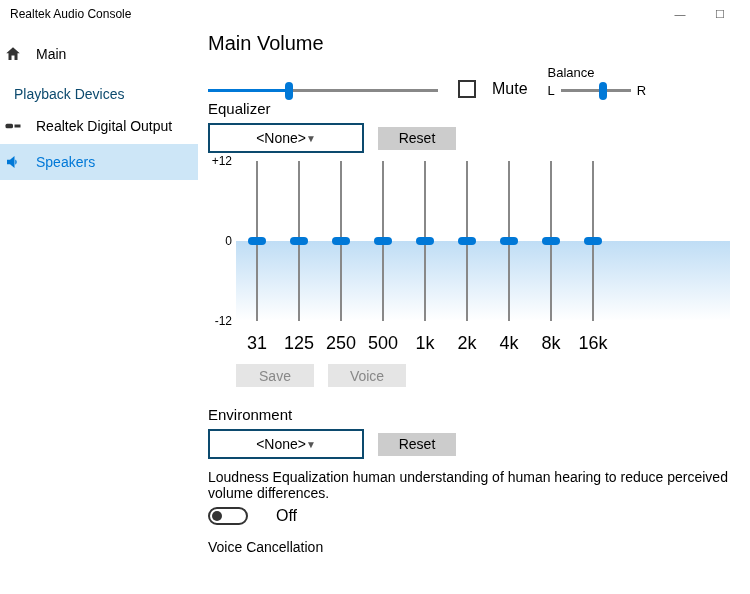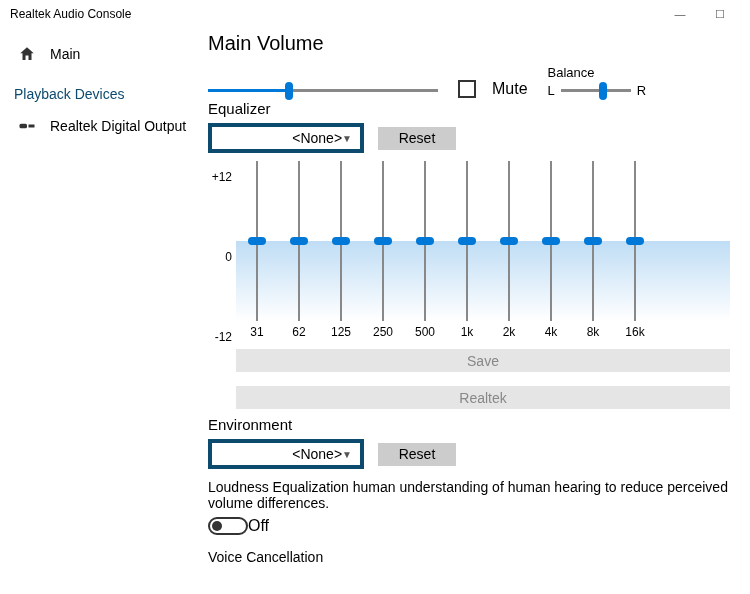--- a/index.html
+++ b/index.html
@@ -5,21 +5,21 @@
 * { box-sizing: border-box; margin: 0; padding: 0; font-family: 'Segoe UI', sans-serif; }
 body { background: #fff; width: 750px; height: 594px; overflow: hidden; position: relative; }
 
 .titlebar { height: 28px; display: flex; align-items: center; padding: 0 10px; font-size: 12px; color: #000; }
 .titlebar .spacer { flex: 1; }
 .titlebar .win-btn { width: 40px; text-align: center; color: #555; font-size: 11px; }
 
 .window-body { display: flex; height: calc(100% - 28px); }
 
 .sidebar { width: 198px; padding-top: 8px; }
-.side-item { height: 36px; display: flex; align-items: center; padding-left: 18px; color: #000; font-size: 14px; cursor: pointer; }
+.side-item { height: 36px; display: flex; align-items: center; padding-left: 4px; color: #000; font-size: 14px; cursor: pointer; }
 .side-item .icon { width: 20px; margin-right: 12px; display: flex; align-items: center; }
 .side-item.active { background: #cde6f7; color: #0078d7; }
 .side-item.active .icon svg { fill: #0078d7; }
 .side-heading { padding: 14px 0 6px 14px; font-size: 14px; color: #0c4a6e; }
 
 .content { flex: 1; padding: 0 20px 0 10px; overflow: hidden; }
 
 h1 { font-size: 20px; font-weight: 400; margin: 4px 0 10px 0; }
 h2 { font-size: 20px; font-weight: 400; margin: 16px 0 10px 0; }
 .sub-label { font-size: 15px; margin-bottom: 6px; }
@@ -31,40 +31,40 @@
 .hslider .thumb { position: absolute; top: 2px; width: 8px; height: 18px; background: #0078d7; border-radius: 4px; margin-left: -4px; }
 
 .mute-box { display: flex; align-items: center; gap: 16px; margin-bottom: 2px; }
 .checkbox { width: 18px; height: 18px; border: 2px solid #333; }
 
 .balance-block { font-size: 13px; }
 .balance-row { display: flex; align-items: center; gap: 6px; }
 .bal-slider { width: 70px; }
 
 .dropdown-row { display: flex; gap: 14px; align-items: center; margin-bottom: 8px; }
-.dropdown { width: 156px; height: 30px; border: 4px solid #0c4a6e; display: flex; align-items: center; padding: 0 8px; justify-content: flex-end; font-size: 14px; cursor: pointer; }
+.dropdown { width: 156px; height: 30px; border: 2px solid #0c4a6e; display: flex; align-items: center; padding: 0 8px; justify-content: center; font-size: 14px; cursor: pointer; }
 .dropdown .chev { font-size: 10px; color: #555; }
 .btn { height: 23px; min-width: 78px; padding: 0 14px; background: #ccc; border: none; font-size: 14px; cursor: pointer; }
 .btn.disabled { color: #888; background: #e5e5e5; }
 
 .eq-area { position: relative; margin-top: 8px; }
-.eq-labels-y { position: absolute; left: -4px; top: 16px; height: 160px; width: 28px; font-size: 12px; }
+.eq-labels-y { position: absolute; left: -4px; top: 0; height: 160px; width: 28px; font-size: 12px; }
 .eq-labels-y span { position: absolute; right: 0; transform: translateY(-50%); }
 .eq-sliders { margin-left: 28px; display: flex; gap: 0; position: relative; }
 .eq-col { width: 42px; display: flex; flex-direction: column; align-items: center; }
 .vslider { position: relative; width: 20px; height: 160px; }
 .vslider .vtrack { position: absolute; left: 9px; top: 0; bottom: 0; width: 2px; background: #888; }
 .vslider .vthumb { position: absolute; left: 1px; width: 18px; height: 8px; background: #0078d7; border-radius: 4px; margin-top: -4px; }
-.eq-freq { font-size: 12px; margin-top: 4px; }
+.eq-freq { font-size: 18px; margin-top: 12px; }
 .eq-gradient { position: absolute; left: 28px; right: 0; top: 80px; height: 80px; background: linear-gradient(to bottom, rgba(0,120,215,0.25), rgba(0,120,215,0)); pointer-events: none; }
 
-.save-row { display: flex; gap: 14px; margin: 10px 0 4px 28px; flex-direction: column; }
+.save-row { display: flex; gap: 14px; margin: 10px 0 4px 28px; }
 
 .desc { font-size: 14px; margin: 10px 0 6px 0; }
-.toggle-row { display: flex; align-items: center; gap: 0; }
+.toggle-row { display: flex; align-items: center; gap: 28px; }
 .toggle { width: 40px; height: 18px; border: 2px solid #333; border-radius: 10px; position: relative; cursor: pointer; }
 .toggle .knob { position: absolute; left: 2px; top: 2px; width: 10px; height: 10px; background: #333; border-radius: 50%; }
 </style>
 </head>
 <body>
 
 <div class="titlebar">
   <span>Realtek Audio Console</span>
   <span class="spacer"></span>
   <span class="win-btn">—</span>
@@ -84,20 +84,28 @@
     <div class="side-heading">Playback Devices</div>
     <div class="side-item">
       <span class="icon">
         <svg width="18" height="10" viewBox="0 0 24 12" fill="#333">
             <rect x="2" y="3" width="10" height="6" rx="2"></rect>
             <rect x="14" y="4" width="8" height="4"></rect>
           </svg>
       </span>
       <span>Realtek Digital Output</span>
     </div>
+    <div class="side-item active">
+      <span class="icon">
+        <svg width="18" height="18" viewBox="0 0 24 24" fill="#0078d7">
+            <path d="M4 9v6h4l6 5V4l-6 5H4zm13 3a4 4 0 0 0-2-3.5v7A4 4 0 0 0 17 12z"></path>
+          </svg>
+      </span>
+      <span>Speakers</span>
+    </div>
   </div>
 
   <div class="content">
     <h1>Main Volume</h1>
 
     <div class="main-vol-row">
       <div class="hslider">
         <div class="track"></div>
         <div class="fill" id="vol-fill" style="width: 35%;"></div>
         <div class="thumb" id="vol-thumb" style="left: 35%;"></div>
@@ -142,27 +150,20 @@
               <div class="vtrack"></div>
               <div class="vthumb" style="top:80px"></div>
             </div>
             <div class="eq-freq">31</div>
           </div>
           <div class="eq-col">
             <div class="vslider">
               <div class="vtrack"></div>
               <div class="vthumb" style="top:80px"></div>
             </div>
-            <div class="eq-freq">62</div>
-          </div>
-          <div class="eq-col">
-            <div class="vslider">
-              <div class="vtrack"></div>
-              <div class="vthumb" style="top:80px"></div>
-            </div>
             <div class="eq-freq">125</div>
           </div>
           <div class="eq-col">
             <div class="vslider">
               <div class="vtrack"></div>
               <div class="vthumb" style="top:80px"></div>
             </div>
             <div class="eq-freq">250</div>
           </div>
           <div class="eq-col">
@@ -205,24 +206,24 @@
               <div class="vtrack"></div>
               <div class="vthumb" style="top:80px"></div>
             </div>
             <div class="eq-freq">16k</div>
           </div>
         </div>
     </div>
 
     <div class="save-row">
       <button class="btn disabled">Save</button>
-      <button class="btn disabled">Realtek</button>
-    </div>
-
-    <div class="sub-label" style="margin-top:7px">Environment</div>
+      <button class="btn disabled">Voice</button>
+    </div>
+
+    <div class="sub-label" style="margin-top:19px">Environment</div>
     <div class="dropdown-row">
       <div class="dropdown">
         <span>&lt;None&gt;</span>
         <span class="chev">▼</span>
       </div>
       <button class="btn">Reset</button>
     </div>
 
     <div class="desc">Loudness Equalization human understanding of human hearing to reduce perceived volume differences.</div>
     <div class="toggle-row">

